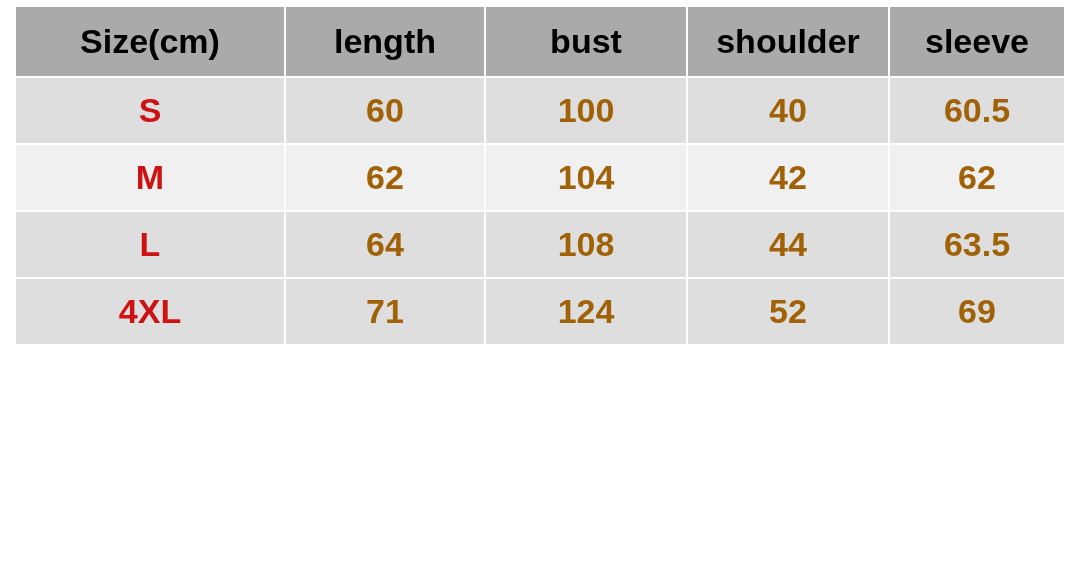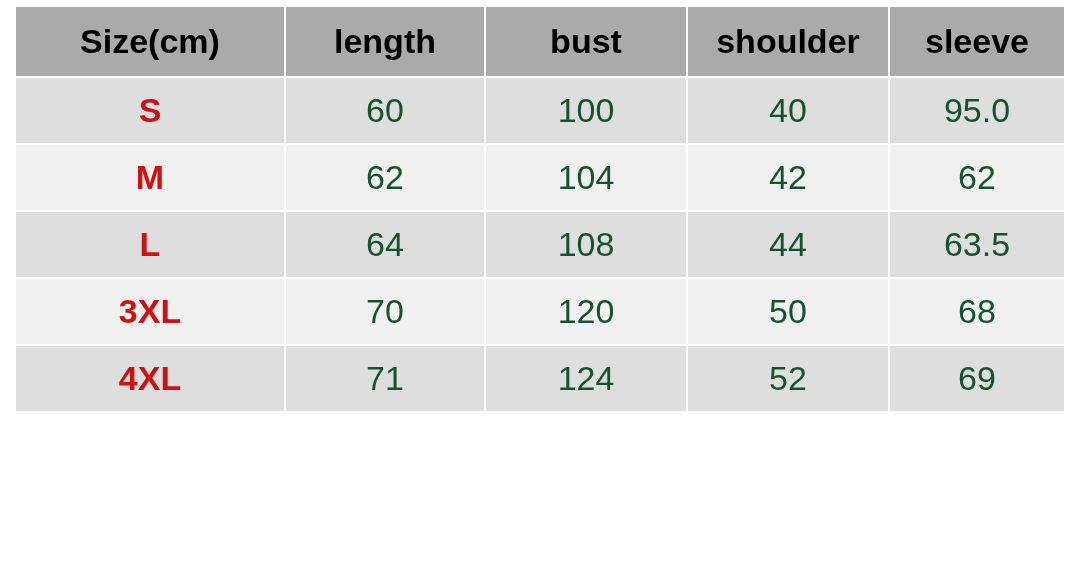--- a/index.html
+++ b/index.html
@@ -47,25 +47,25 @@
     font-weight: 700;
     text-align: center;
     vertical-align: middle;
     padding: 0;
     letter-spacing: 0px;
   }
 
   tbody td {
     height: 65px;
     font-size: 34px;
-    font-weight: 400;
+    font-weight: 700;
     text-align: center;
     vertical-align: middle;
     padding: 0;
-    color: #14532d;
+    color: #a16207;
   }
 
   tbody tr.band-dark td { background: #dedede; }
   tbody tr.band-light td { background: #f0f0f0; }
 
   td.size-label {
     color: #cc1212;
     font-weight: 700;
   }
 </style>
@@ -92,43 +92,36 @@
         <th>sleeve</th>
       </tr>
     </thead>
 
     <tbody>
       <tr class="band-dark">
         <td class="size-label">S</td>
         <td>60</td>
         <td>100</td>
         <td>40</td>
-        <td>95.0</td>
+        <td>60.5</td>
       </tr>
       <tr class="band-light">
         <td class="size-label">M</td>
         <td>62</td>
         <td>104</td>
         <td>42</td>
         <td>62</td>
       </tr>
       <tr class="band-dark">
         <td class="size-label">L</td>
         <td>64</td>
         <td>108</td>
         <td>44</td>
         <td>63.5</td>
       </tr>
-      <tr class="band-light">
-        <td class="size-label">3XL</td>
-        <td>70</td>
-        <td>120</td>
-        <td>50</td>
-        <td>68</td>
-      </tr>
       <tr class="band-dark">
         <td class="size-label">4XL</td>
         <td>71</td>
         <td>124</td>
         <td>52</td>
         <td>69</td>
       </tr>
     </tbody>
   </table>
 

